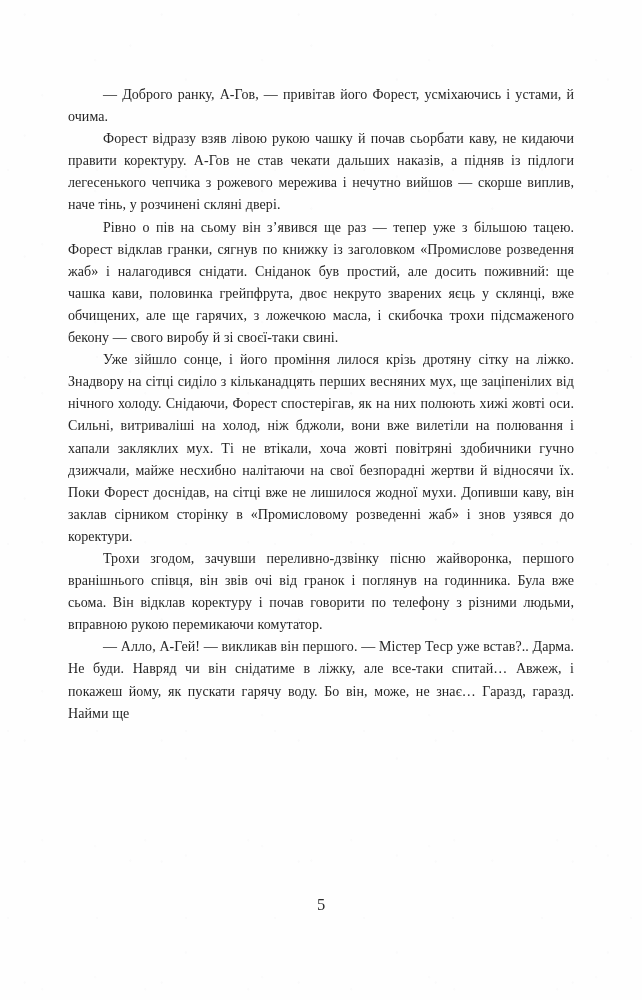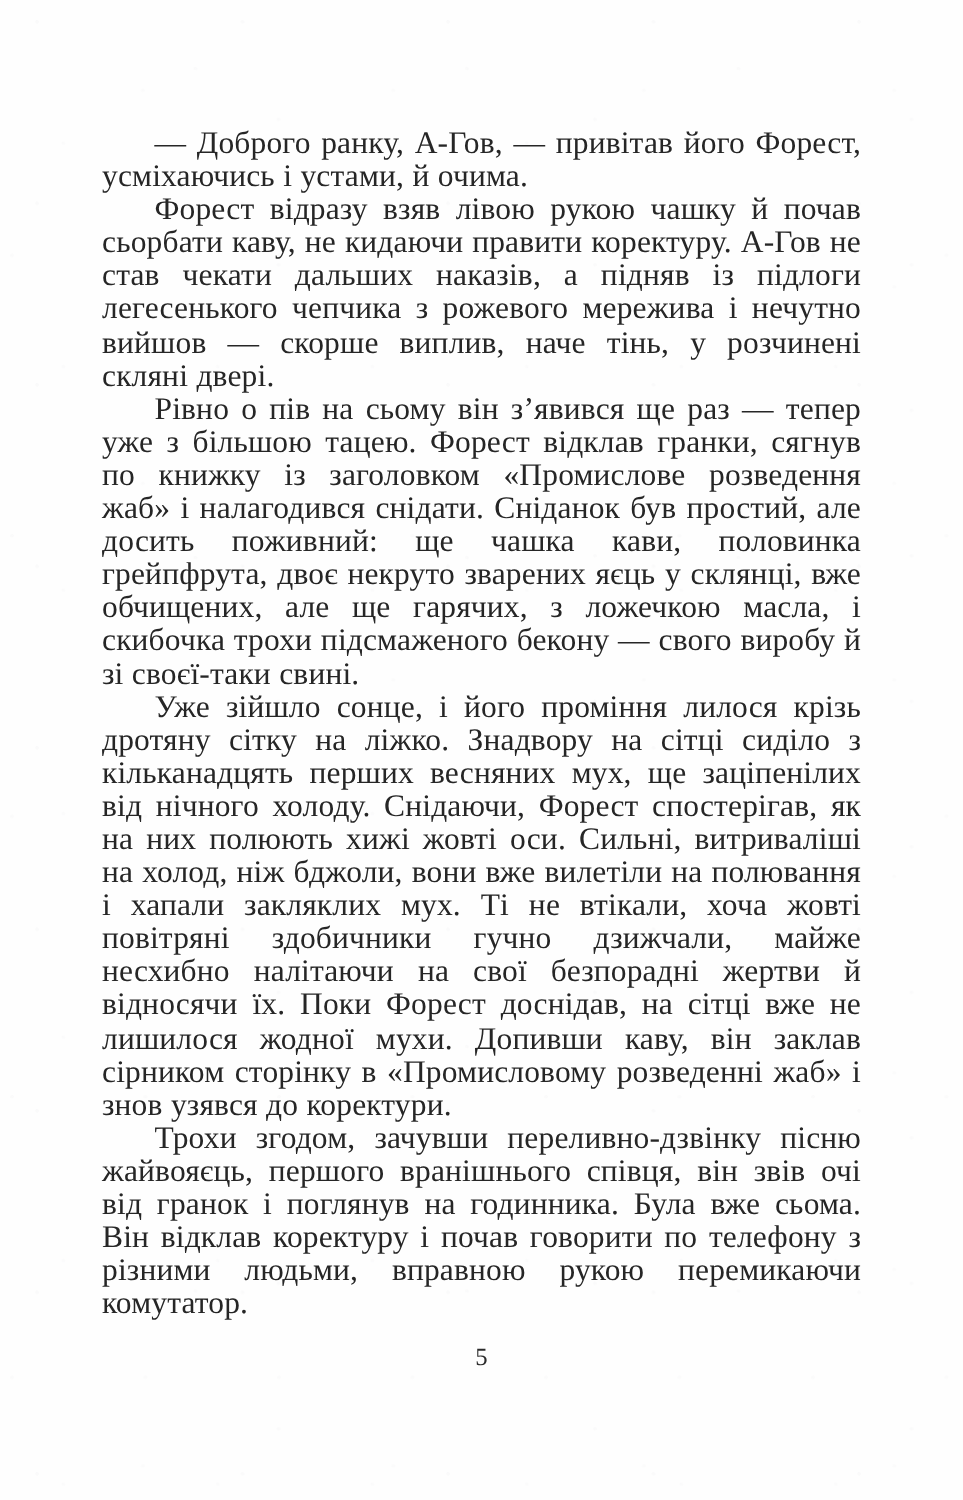--- a/index.html
+++ b/index.html
@@ -38,21 +38,21 @@
     top: 84px;
     width: 506px;
   }
 
   p.para {
     margin: 0;
     padding: 0;
     text-indent: 35px;
     text-align: justify;
     text-justify: inter-word;
-    font-size: 21px;
+    font-size: 14px;
     line-height: 22.1px;
     color: #262626;
     letter-spacing: 0.005em;
     word-spacing: 0.01em;
     hyphens: manual;
   }
 
   .folio {
     position: absolute;
     left: 0;
@@ -68,16 +68,17 @@
 </head>
 <body>
 
 <div class="page"></div>
 
 <div class="text-block">
   <p class="para">— Доброго ранку, А-Гов, — привітав його Форест, усмі­хаючись і устами, й очима.</p>
   <p class="para">Форест відразу взяв лівою рукою чашку й почав сьорбати каву, не кидаючи правити коректуру. А-Гов не став чекати дальших наказів, а підняв із підлоги легесенького чепчика з рожевого мережива і нечутно вийшов — скорше виплив, наче тінь, у розчинені скляні двері.</p>
   <p class="para">Рівно о пів на сьому він з’явився ще раз — тепер уже з більшою тацею. Форест відклав гранки, сягнув по книжку із заголовком «Промислове розведення жаб» і налагодився снідати. Сніданок був простий, але досить поживний: ще чашка кави, половинка грейпфрута, двоє некруто зварених яєць у склянці, вже обчищених, але ще гарячих, з ложечкою масла, і скибочка трохи підсмаженого бекону — свого виробу й зі своєї-таки свині.</p>
   <p class="para">Уже зійшло сонце, і його проміння лилося крізь дротя­ну сітку на ліжко. Знадвору на сітці сиділо з кільканадцять перших весняних мух, ще заціпенілих від нічного холоду. Снідаючи, Форест спостерігав, як на них полюють хижі жовті оси. Сильні, витриваліші на холод, ніж бджоли, вони вже вилетіли на полювання і хапали закляклих мух. Ті не втікали, хоча жовті повітряні здобичники гучно дзижча­ли, майже несхибно налітаючи на свої безпорадні жертви й відносячи їх. Поки Форест доснідав, на сітці вже не ли­шилося жодної мухи. Допивши каву, він заклав сірником сторінку в «Промисловому розведенні жаб» і знов узявся до коректури.</p>
-  <p class="para">Трохи згодом, зачувши переливно-дзвінку пісню жайво­яєць, першого вранішнього співця, він звів очі від гранок і поглянув на годинника. Була вже сьома. Він відклав коректу­ру і почав говорити по телефону з різними людьми, вправною рукою перемикаючи комутатор.</p>
+  <p class="para">Трохи згодом, зачувши переливно-дзвінку пісню жайво­ронка, першого вранішнього співця, він звів очі від гранок і поглянув на годинника. Була вже сьома. Він відклав коректу­ру і почав говорити по телефону з різними людьми, вправною рукою перемикаючи комутатор.</p>
+  <p class="para">— Алло, А-Гей! — викликав він першого. — Містер Теср уже встав?.. Дарма. Не буди. Навряд чи він снідатиме в ліжку, але все-таки спитай… Авжеж, і покажеш йому, як пускати гарячу воду. Бо він, може, не знає… Гаразд, гаразд. Найми ще</p>
 </div>
 
 <div class="folio">5</div>
 
 </body></html>

